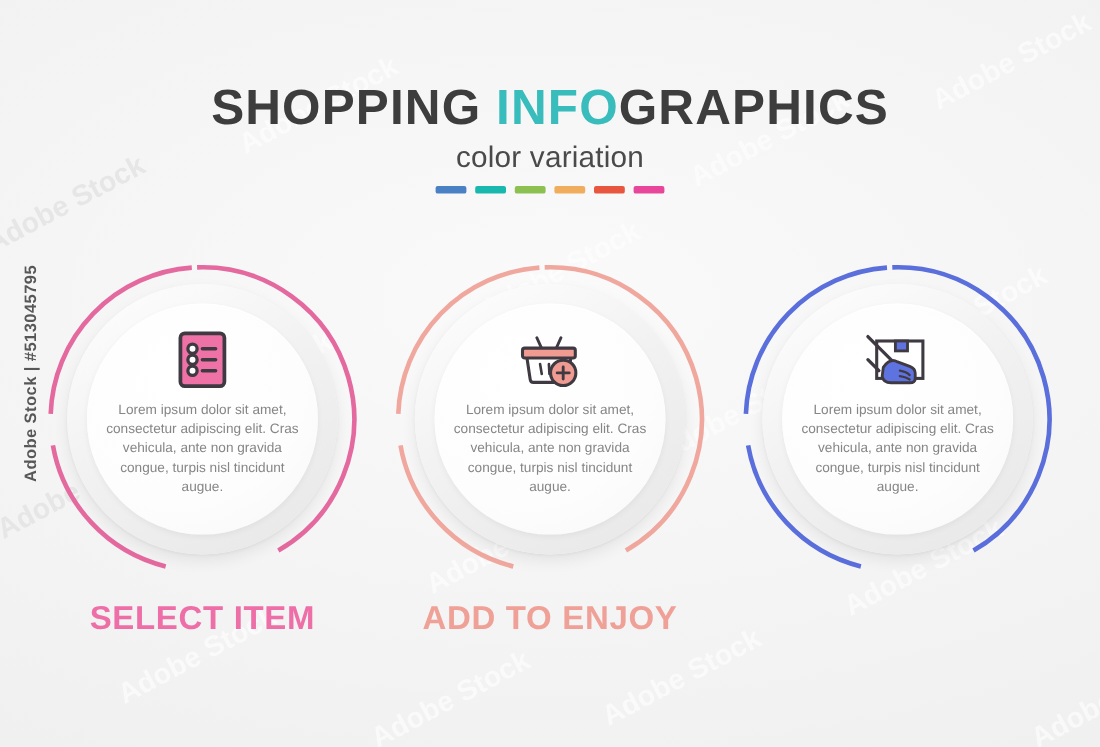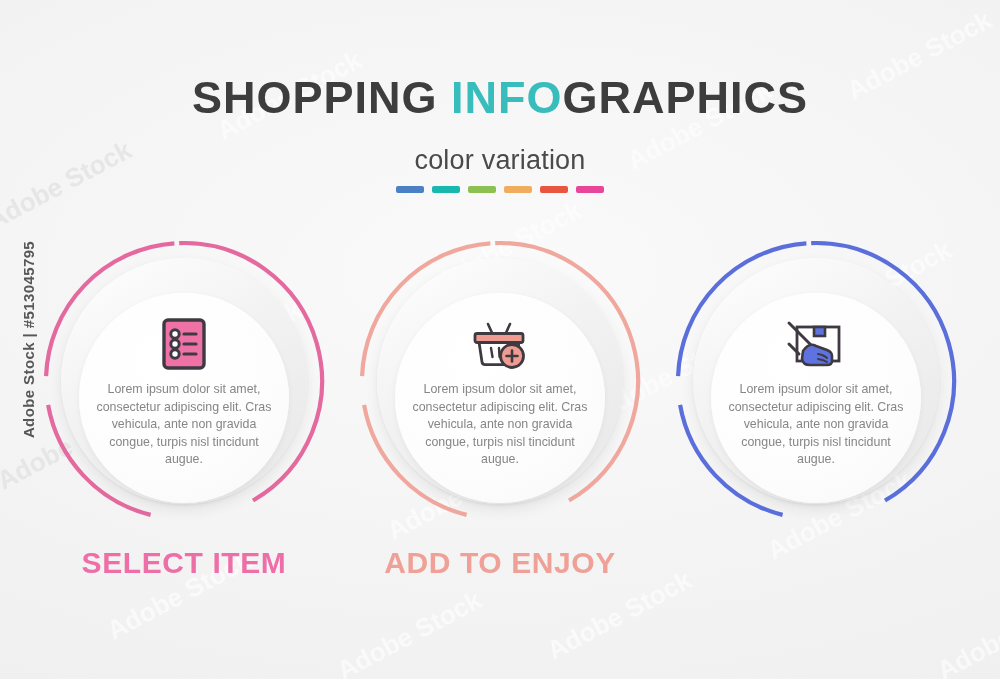--- a/index.html
+++ b/index.html
@@ -69,21 +69,21 @@
   }
   .title {
     font-size: 45px;
     font-weight: bold;
     letter-spacing: 1px;
     color: #3d3d3d;
     line-height: 1.05;
   }
   .title .accent { color: #38bcbc; }
   .subtitle {
-    margin-top: 24px;
+    margin-top: 7px;
     font-size: 27px;
     color: #4a4a4a;
     font-weight: normal;
     letter-spacing: .2px;
   }
   .swatches {
     margin-top: 10px;
     display: flex;
     justify-content: center;
     gap: 8px;
@@ -129,21 +129,21 @@
     top: 22px;
     width: 246px;
     height: 246px;
     border-radius: 50%;
     background: linear-gradient(150deg, #ffffff 0%, #f2f2f2 45%, #e7e7e7 100%);
     box-shadow: 0 6px 14px rgba(0,0,0,.07), 0 1px 3px rgba(0,0,0,.05);
   }
   .disc-inner {
     position: absolute;
     left: 40px;
-    top: 57px;
+    top: 40px;
     width: 210px;
     height: 210px;
     border-radius: 50%;
     background: radial-gradient(circle at 38% 32%, #ffffff 0%, #fdfdfd 60%, #f7f7f7 100%);
     box-shadow: inset 0 1px 2px rgba(255,255,255,.9), 0 2px 6px rgba(0,0,0,.05);
     display: flex;
     flex-direction: column;
     align-items: center;
   }
 

